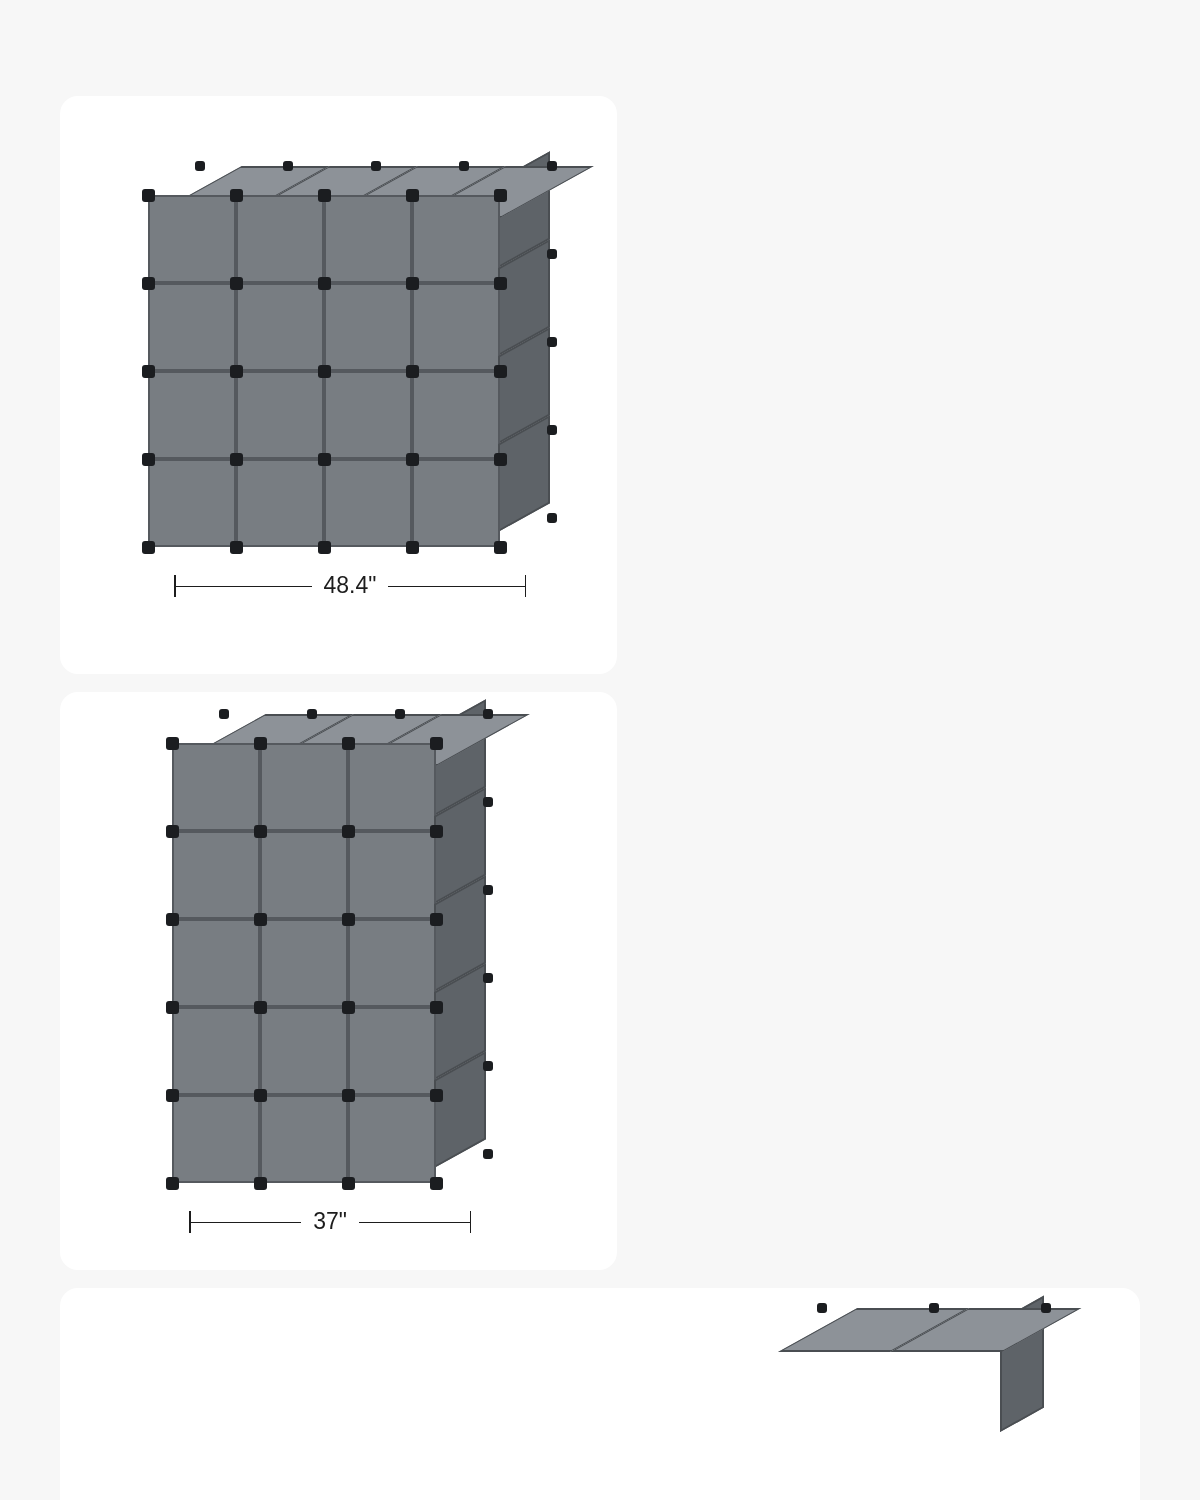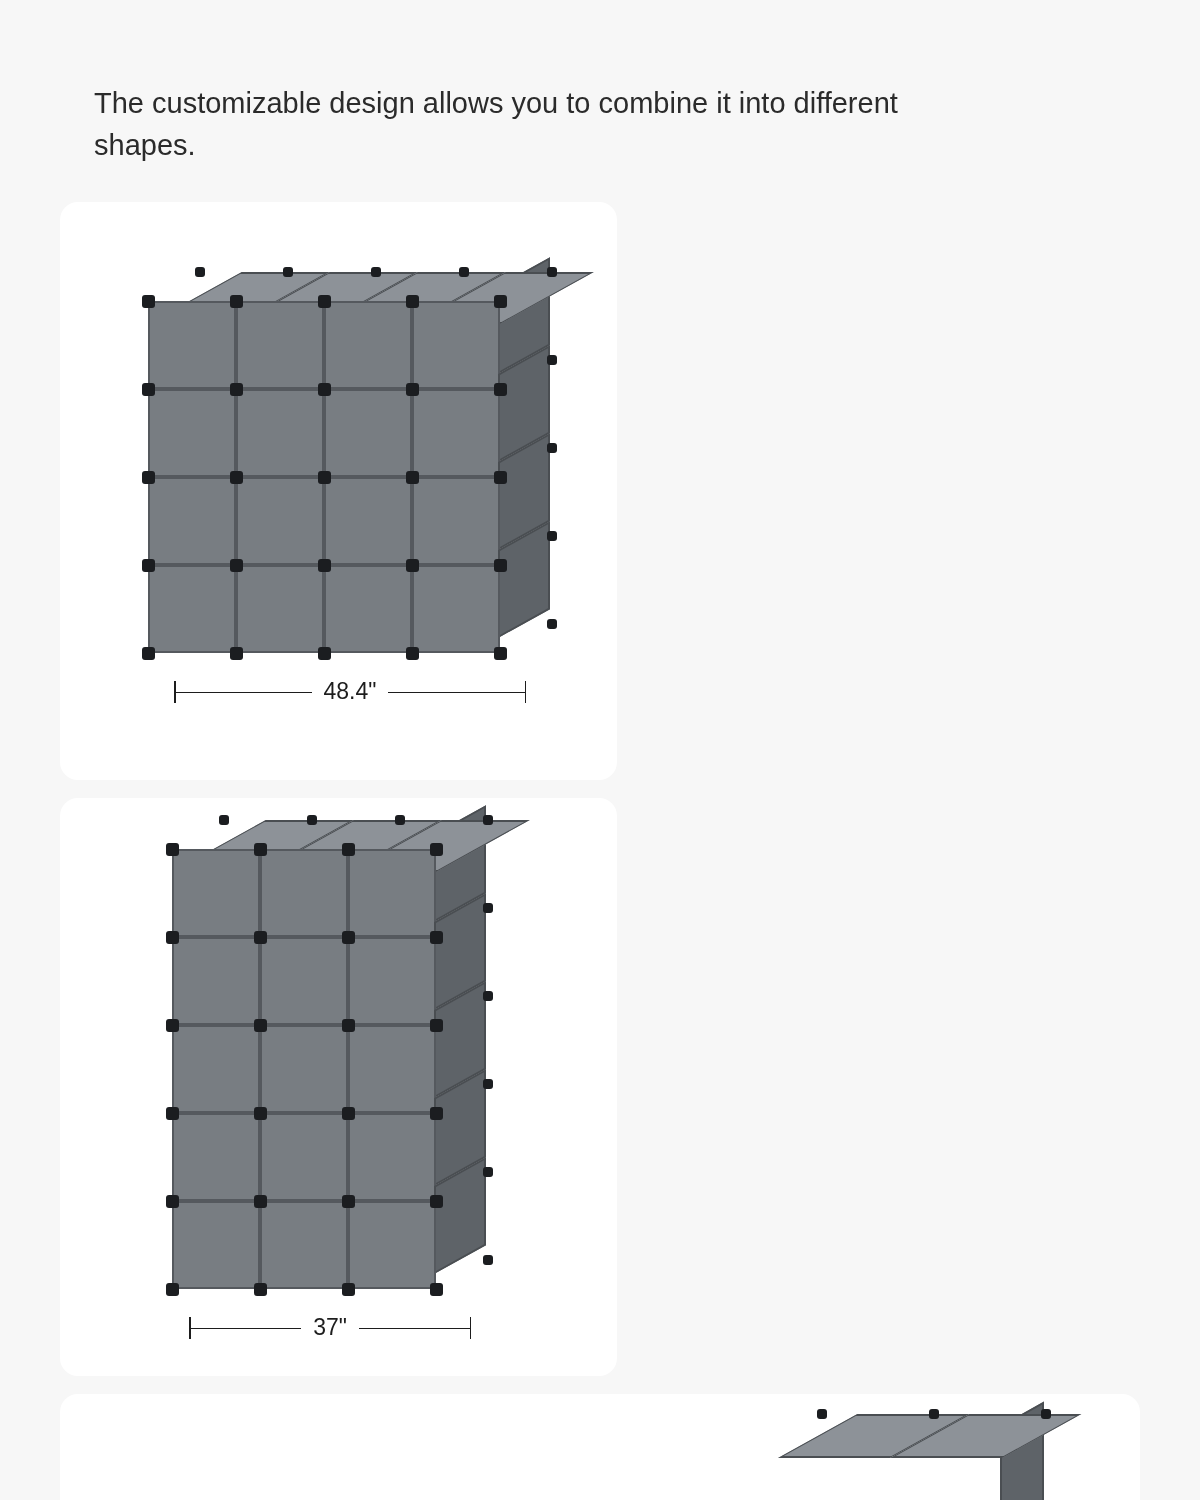--- a/index.html
+++ b/index.html
@@ -126,21 +126,20 @@
     padding: 0 12px;
     z-index: 2;
     line-height: 1;
   }
 </style>
 </head>
 <body>
 
 <div class="page">
 
-  <p class="subhead">The customizable design allows you to combine it into different shapes.</p>
 
   <div class="cards">
 
     <div class="card card-top-left">
       <div class="shelf-wrap" style="left:88px; top:70px;">
         <div class="grid" id="grid-a" style="width: 404px; height: 380.6px;">
             <div class="topface" style="left: 0px; top: 0px; width: 88px; height: 52px; transform: skewX(-61deg); transform-origin: left bottom;"></div>
             <div class="cell" style="left: 0px; top: 28.6px; width: 88px; height: 88px;"></div>
             <div class="topface" style="left: 88px; top: 0px; width: 88px; height: 52px; transform: skewX(-61deg); transform-origin: left bottom;"></div>
             <div class="cell" style="left: 88px; top: 28.6px; width: 88px; height: 88px;"></div>

